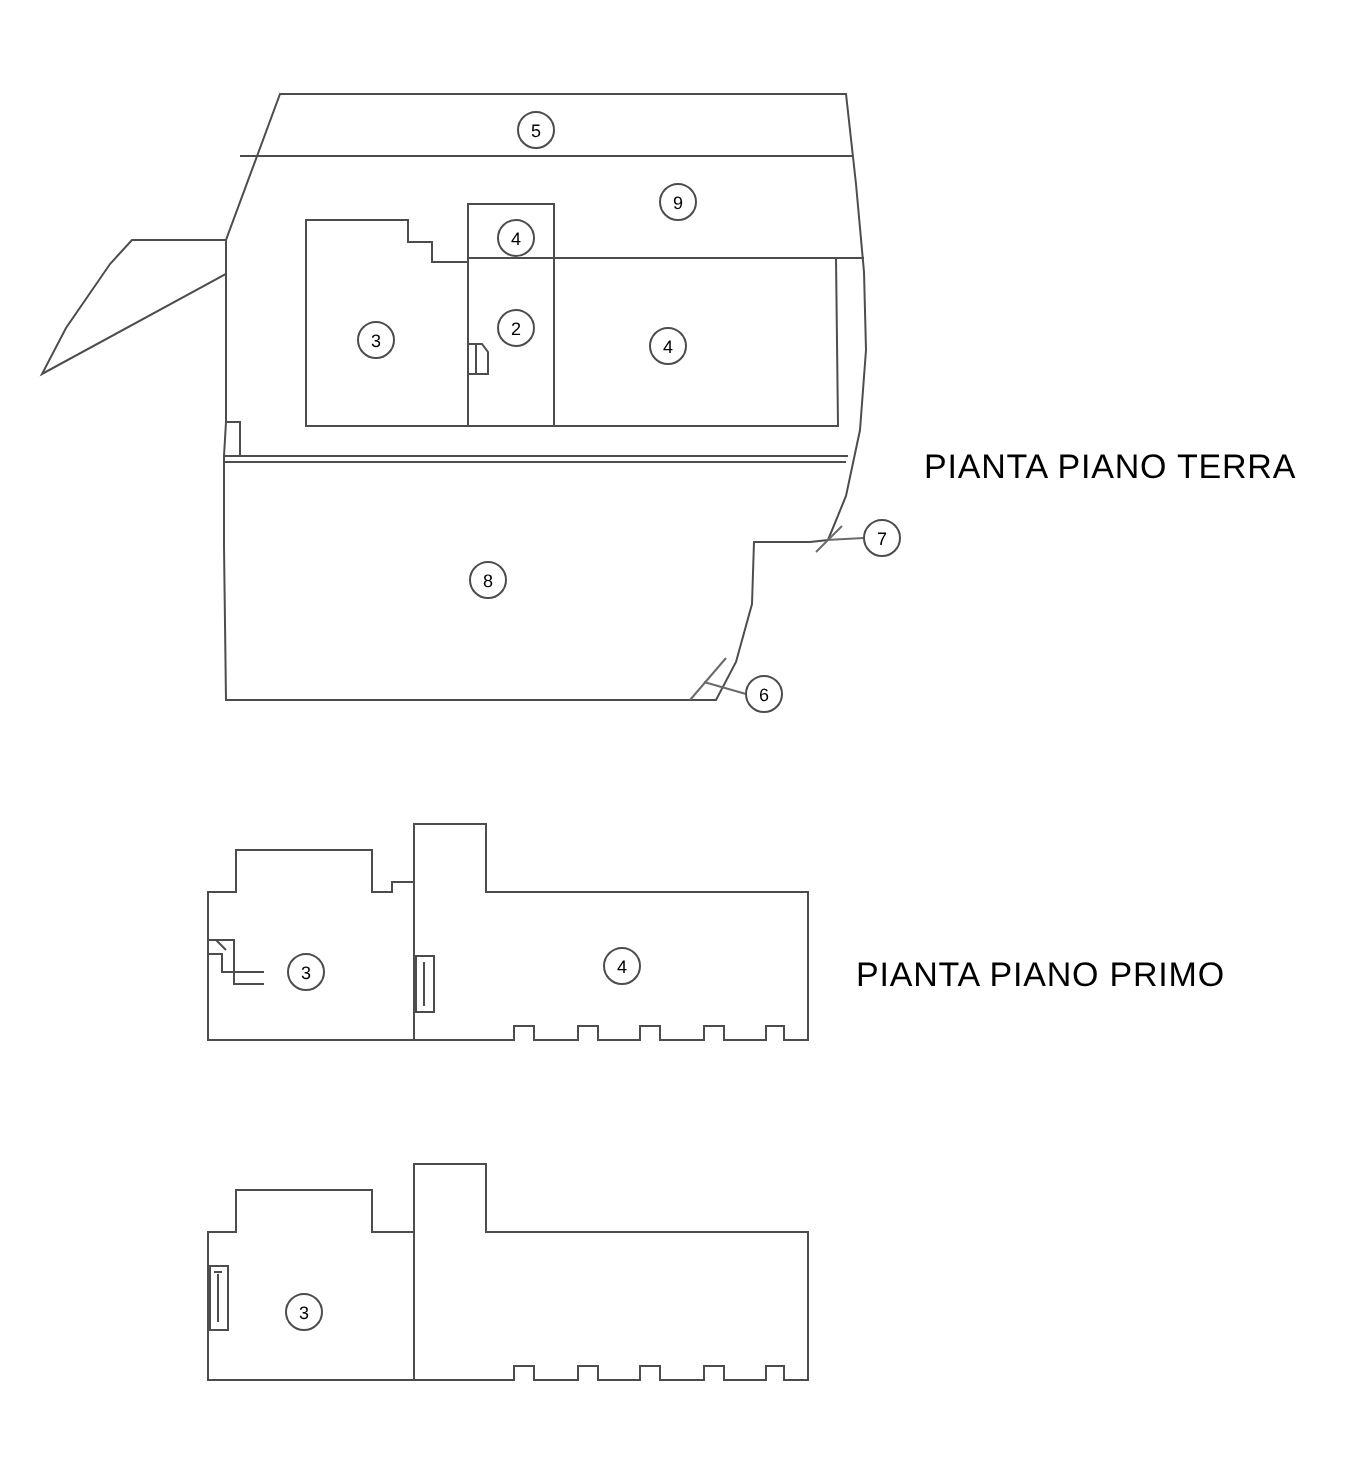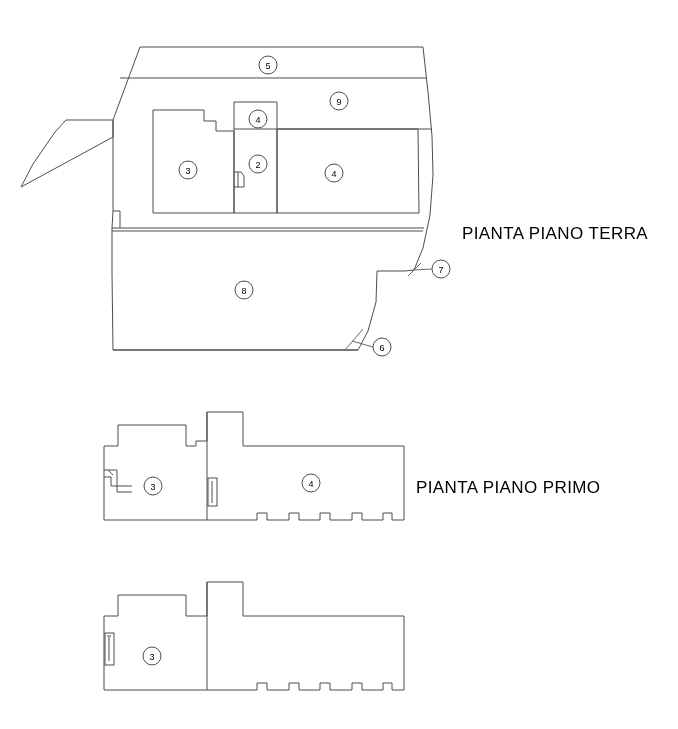--- a/index.html
+++ b/index.html
@@ -30,21 +30,21 @@
   .plan-label {
     position: absolute;
     font-family: "Liberation Sans", sans-serif;
     font-size: 17px;
     letter-spacing: 0.4px;
     color: #000000;
     white-space: nowrap;
     line-height: 1;
   }
   #label-ground { left: 462px; top: 185px; margin-top: 40px; }
-  #label-first  { left: 416px; top: 479px; }
+  #label-first  { left: 428px; top: 479px; }
   #label-second { left: 436px; top: 646px; }
 
   
   .wall {
     fill: none;
     stroke: #4d4d4d;
     stroke-width: 1;
     stroke-linejoin: miter;
     stroke-linecap: butt;
   }

